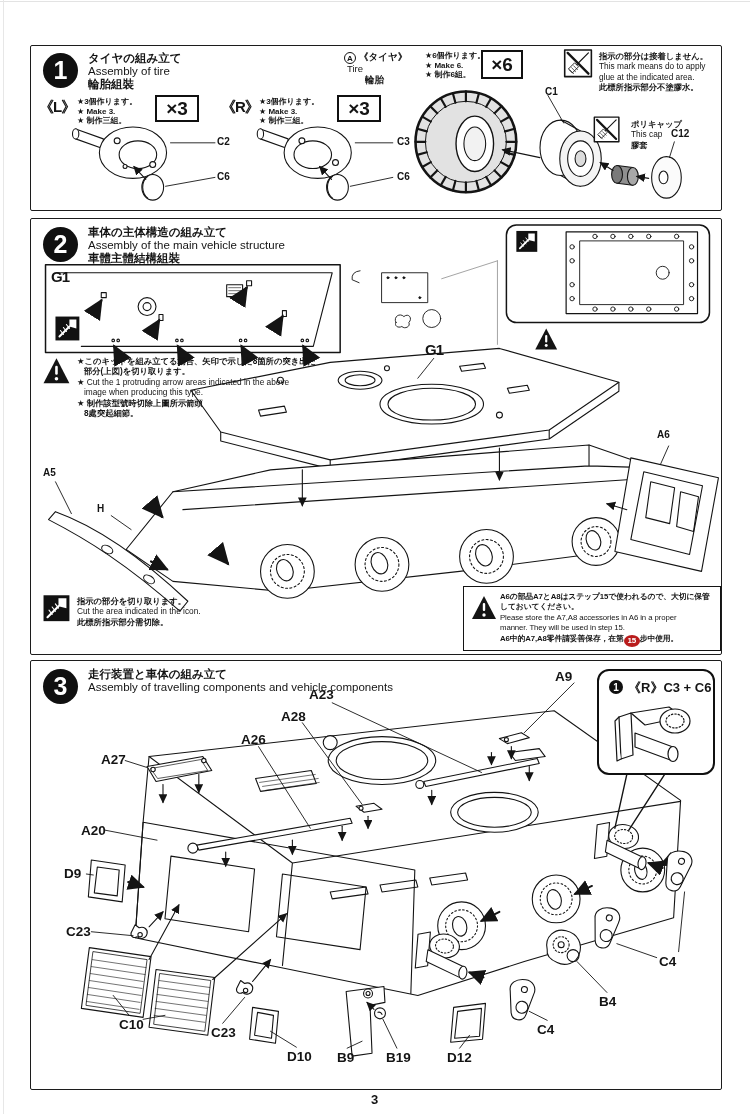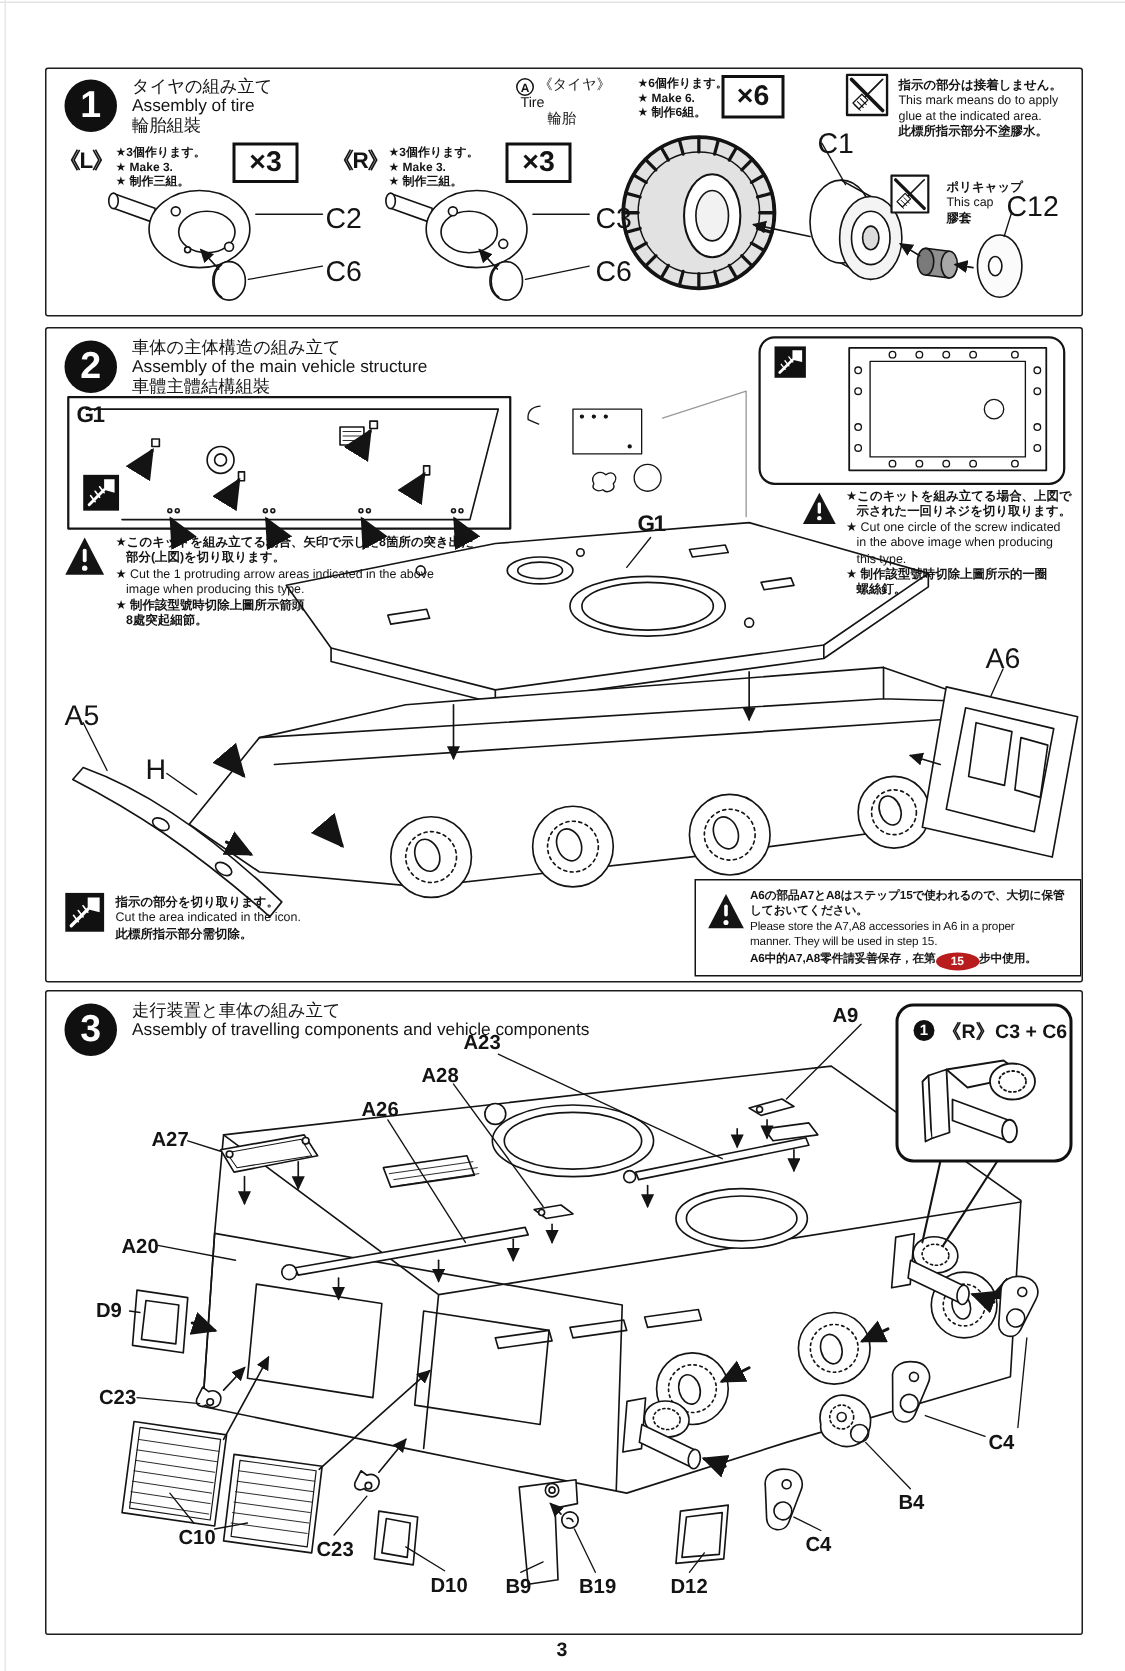--- a/index.html
+++ b/index.html
@@ -10,36 +10,36 @@
   .scan-left{position:absolute;top:0;left:3px;width:1px;height:100%;background:#e7e7e7}
   .panel{position:absolute;left:30px;width:692px;border:1.6px solid #1c1c1c;border-radius:2px}
   #panel1{top:45px;height:166px}
   #panel2{top:218px;height:437px}
   #panel3{top:660px;height:430px}
   .art{position:absolute;left:0;top:0;width:100%;height:100%}
   .abs{position:absolute}
   .step-badge{width:35px;height:35px;border-radius:50%;background:#101010;color:#fff;
               font-size:25px;font-weight:bold;display:flex;align-items:center;justify-content:center}
   .title div{font-size:11.5px;line-height:13px;white-space:nowrap}
-  .title .ja,.title .zh{font-weight:normal}
+  .title .ja,.title .zh{font-weight:bold}
   .tag{font-size:15px;font-weight:bold;letter-spacing:-1px;white-space:nowrap}
   .notes{font-size:8px;line-height:9.6px;font-weight:bold;white-space:nowrap}
   .countbox{border:2.4px solid #101010;font-weight:bold;font-size:19px;background:#fff;
             display:flex;align-items:center;justify-content:center}
-  .plabel{font-size:19px;font-weight:normal;white-space:nowrap}
+  .plabel{font-size:10px;font-weight:bold;white-space:nowrap}
   .plabel3{font-size:13.5px;font-weight:bold;white-space:nowrap}
   .small{font-size:8.3px;line-height:10.4px;white-space:nowrap}
   .small div{white-space:nowrap}
   .smallb{font-weight:bold}
   .cont{padding-left:7px}
   .circleA{width:12px;height:12px;border:1.1px solid #141414;border-radius:50%;font-size:8px;
            font-weight:bold;display:flex;align-items:center;justify-content:center}
   .minor{font-size:9.5px;line-height:11px;white-space:nowrap}
-  .minor.b{font-weight:normal}
-  .badge15{display:inline-flex;width:29px;height:12px;border-radius:50%;background:#b91c1c;color:#fff;
+  .minor.b{font-weight:bold}
+  .badge15{display:inline-flex;width:16px;height:12px;border-radius:50%;background:#b91c1c;color:#fff;
            font-size:8px;font-weight:bold;align-items:center;justify-content:center;vertical-align:-2px}
   .callout{border:2.2px solid #101010;border-radius:12px;background:#fff}
   .co-badge{width:14px;height:14px;border-radius:50%;background:#101010;color:#fff;font-size:10px;
             font-weight:bold;display:flex;align-items:center;justify-content:center}
   .co-text{font-size:13px;font-weight:bold;white-space:nowrap}
   .notebox{border:1.2px solid #141414;background:#fff}
   .pageno{font-size:13px;font-weight:bold}
 </style>
 </head>
 <body>
@@ -399,29 +399,20 @@
 
     <div class="small abs" style="left:46px;top:137px">
       <div class="smallb">★このキットを組み立てる場合、矢印で示した8箇所の突き出た</div>
       <div class="smallb cont">部分(上図)を切り取ります。</div>
       <div>★ Cut the 1 protruding arrow areas indicated in the above</div>
       <div class="cont">image when producing this type.</div>
       <div class="smallb">★ 制作該型號時切除上圖所示箭頭</div>
       <div class="smallb cont">8處突起細節。</div>
     </div>
 
-    <div class="small abs" style="left:533px;top:106px">
-      <div class="smallb">★このキットを組み立てる場合、上図で</div>
-      <div class="smallb cont">示された一回りネジを切り取ります。</div>
-      <div>★ Cut one circle of the screw indicated</div>
-      <div class="cont">in the above image when producing</div>
-      <div class="cont">this type.</div>
-      <div class="smallb">★ 制作該型號時切除上圖所示的一圈</div>
-      <div class="smallb cont">螺絲釘。</div>
-    </div>
 
     <div class="small abs" style="left:46px;top:377px">
       <div class="smallb">指示の部分を切り取ります。</div>
       <div>Cut the area indicated in the icon.</div>
       <div class="smallb">此標所指示部分需切除。</div>
     </div>
 
     <div class="notebox abs" style="left:432px;top:367px;width:258px;height:65px">
       <svg class="abs" style="left:8px;top:9px" width="24" height="23" viewBox="0 0 24 23">
         <path d="M12,0 L24,23 L0,23 Z" fill="#141414"></path>

